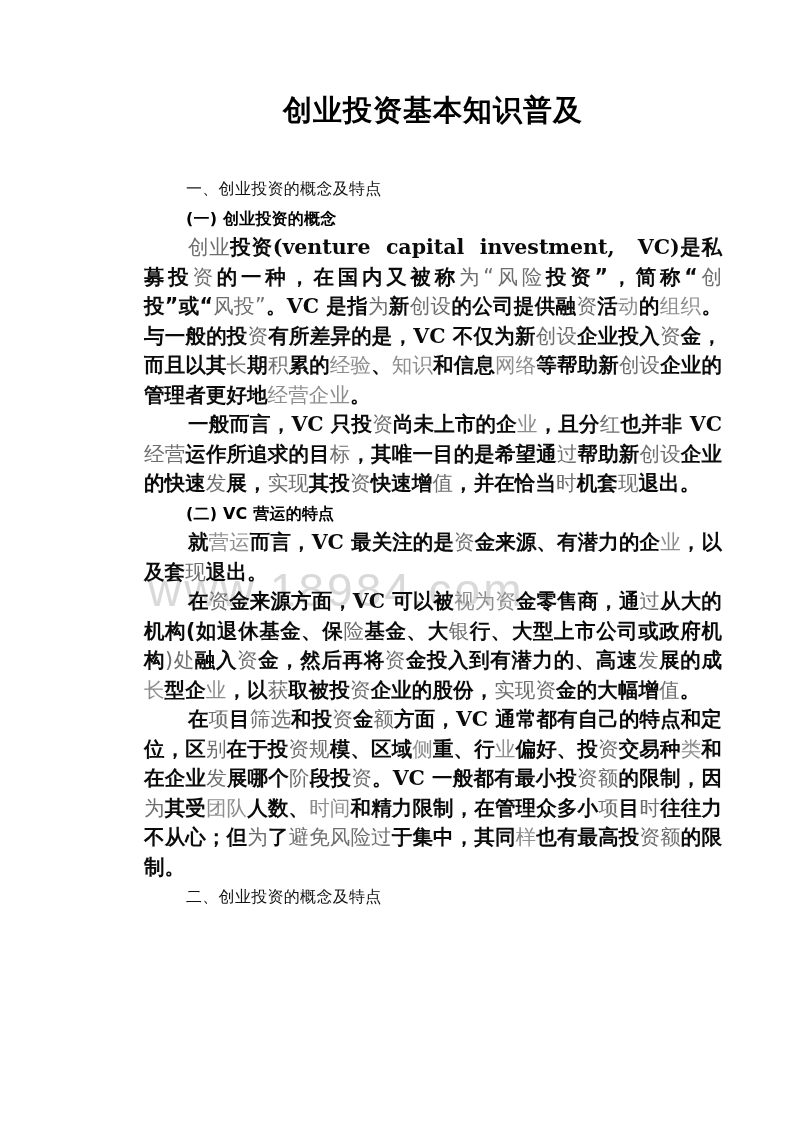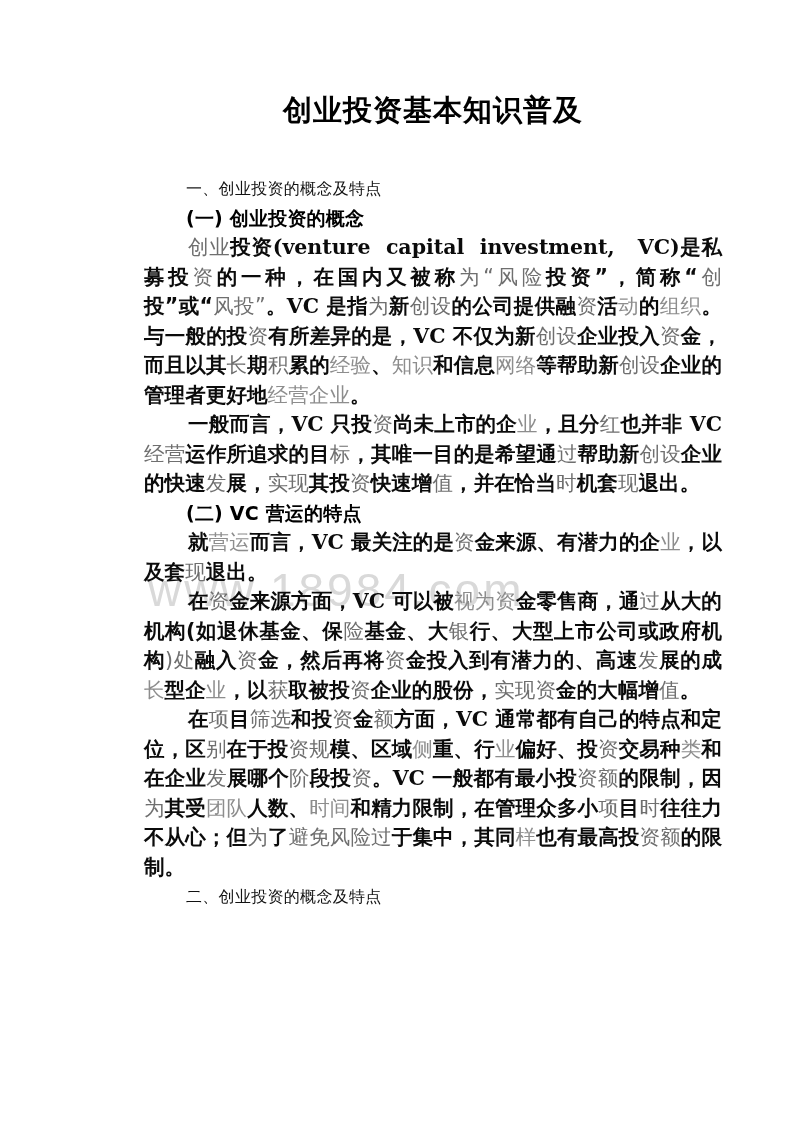--- a/index.html
+++ b/index.html
@@ -70,21 +70,21 @@
     font-size: 16px;
     line-height: 29.5px;
     letter-spacing: 0.3px;
     margin: 0;
     padding-left: 42px;
     color: #121212;
   }
   .h-sub {
     font-family: "DejaVu Sans", sans-serif;
     font-weight: 700;
-    font-size: 19px;
+    font-size: 16px;
     line-height: 29.5px;
     letter-spacing: 0.2px;
     margin: 0;
     padding-left: 42px;
     color: #000000;
   }
 
   
   .para {
     font-family: "DejaVu Sans", sans-serif;

